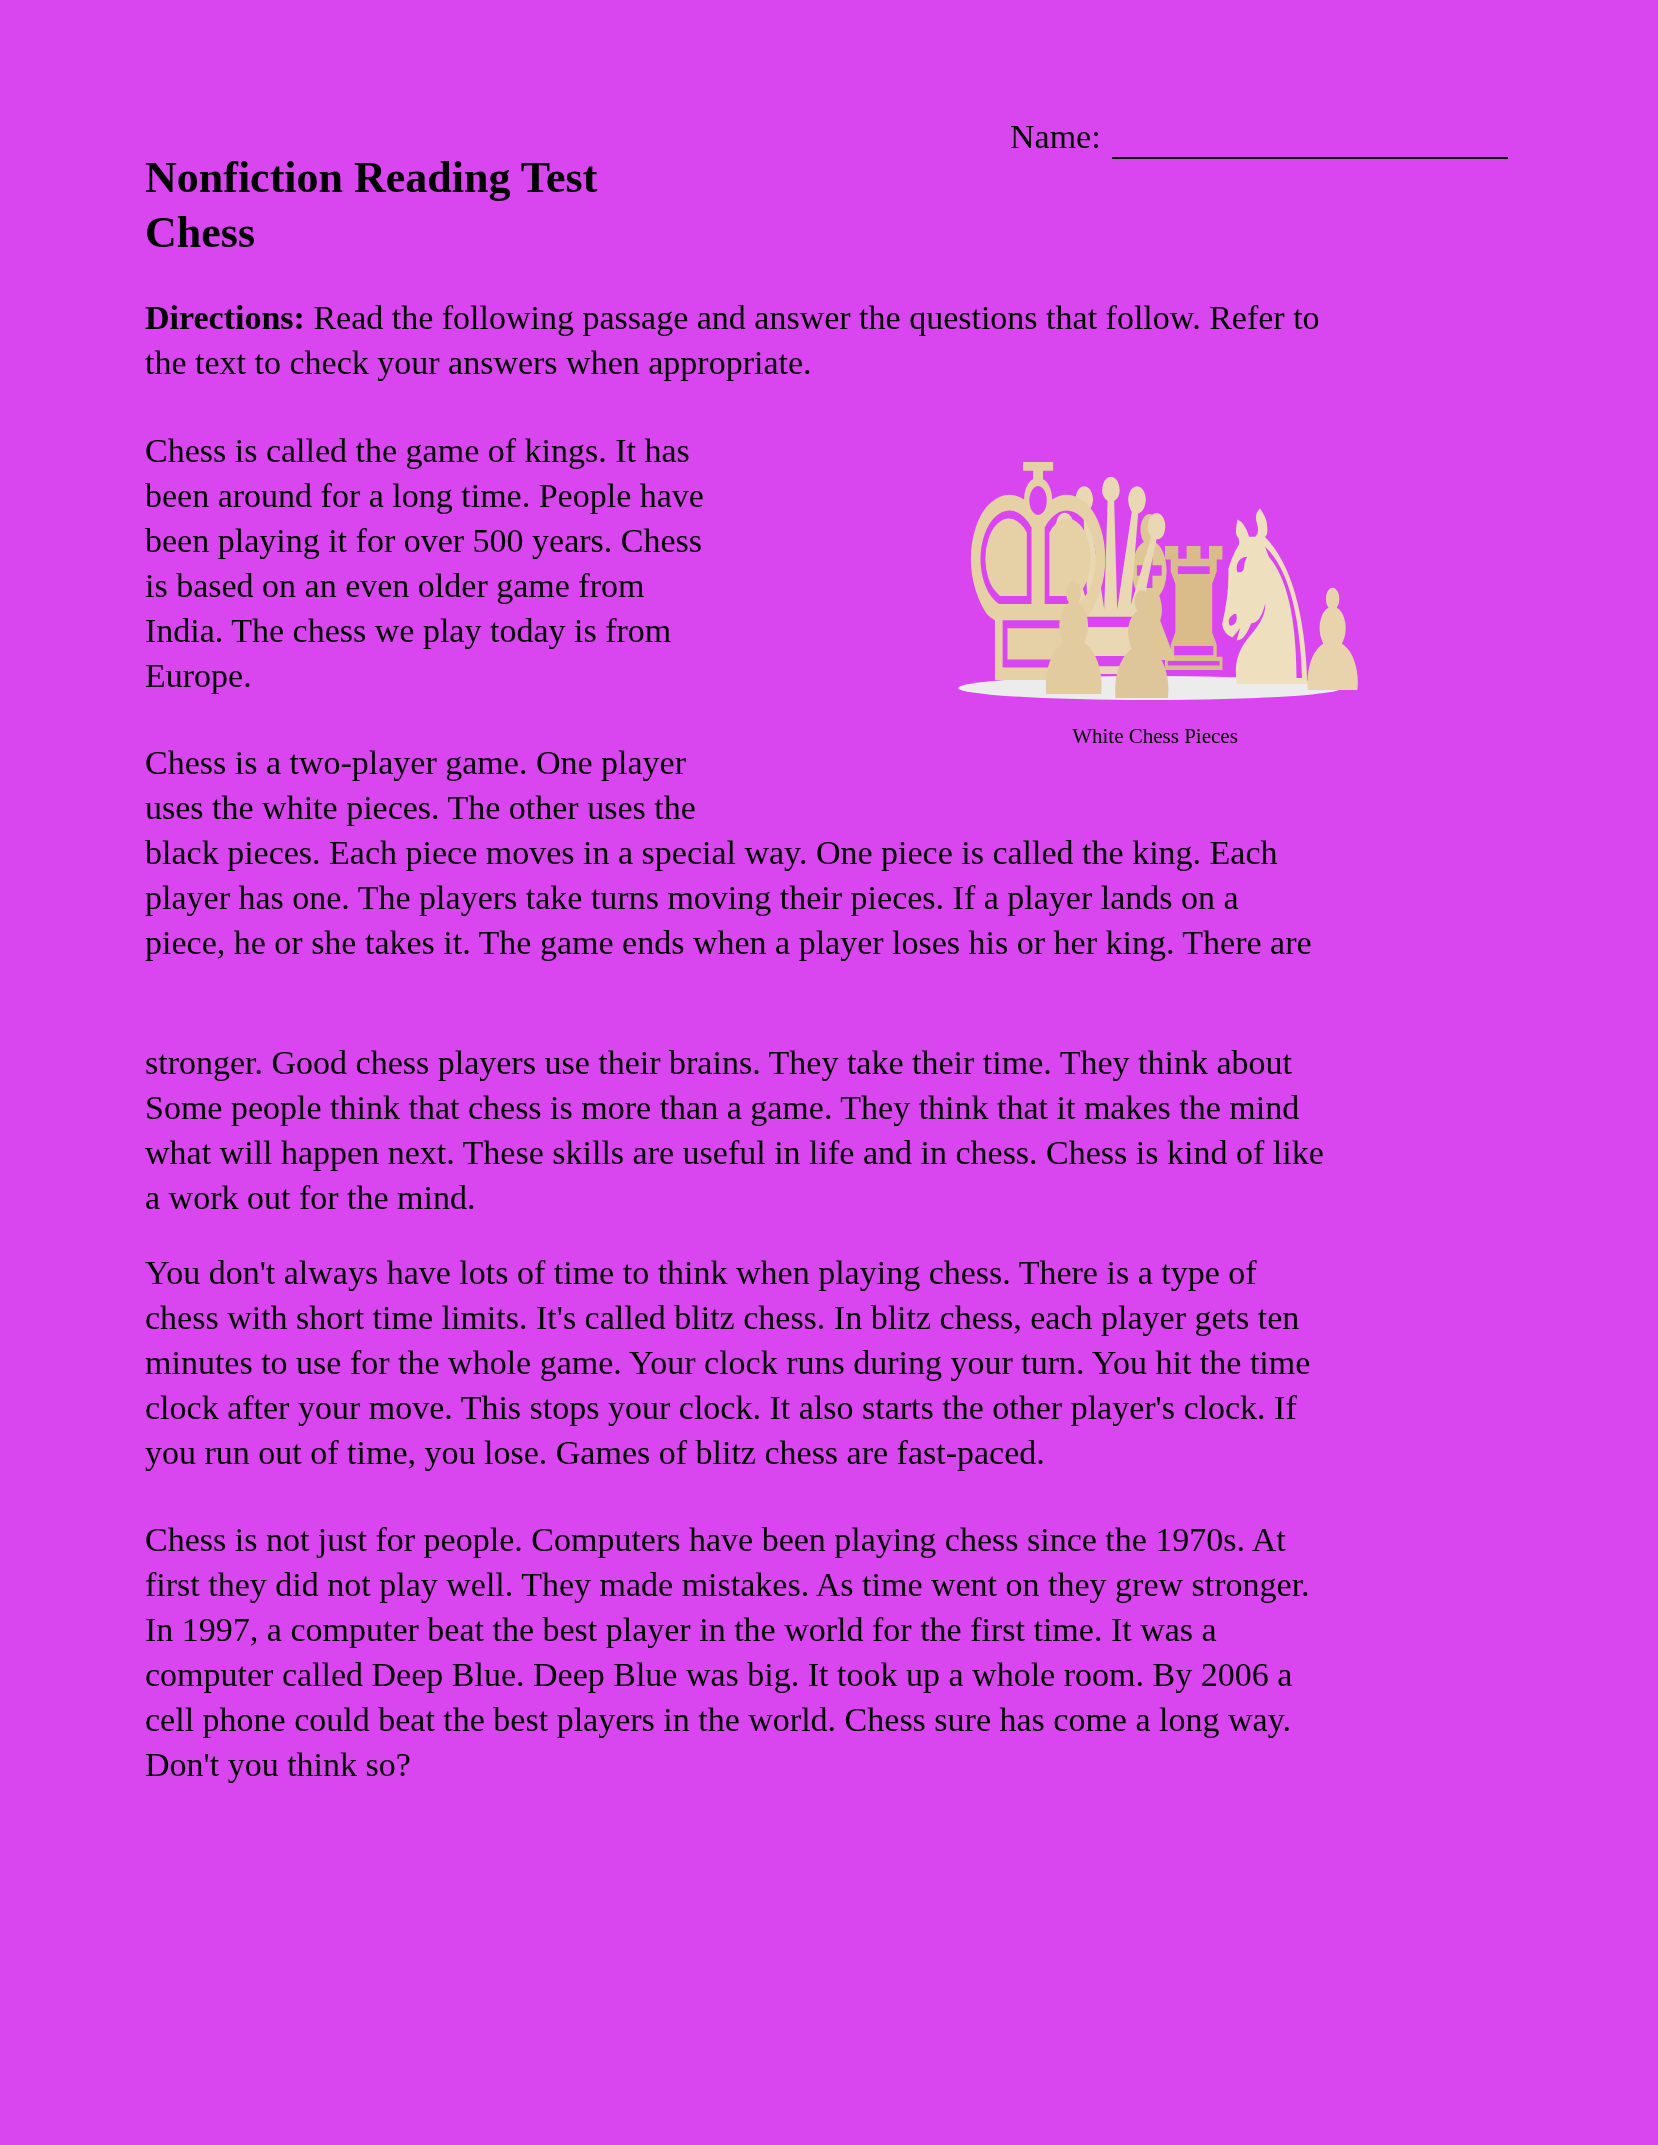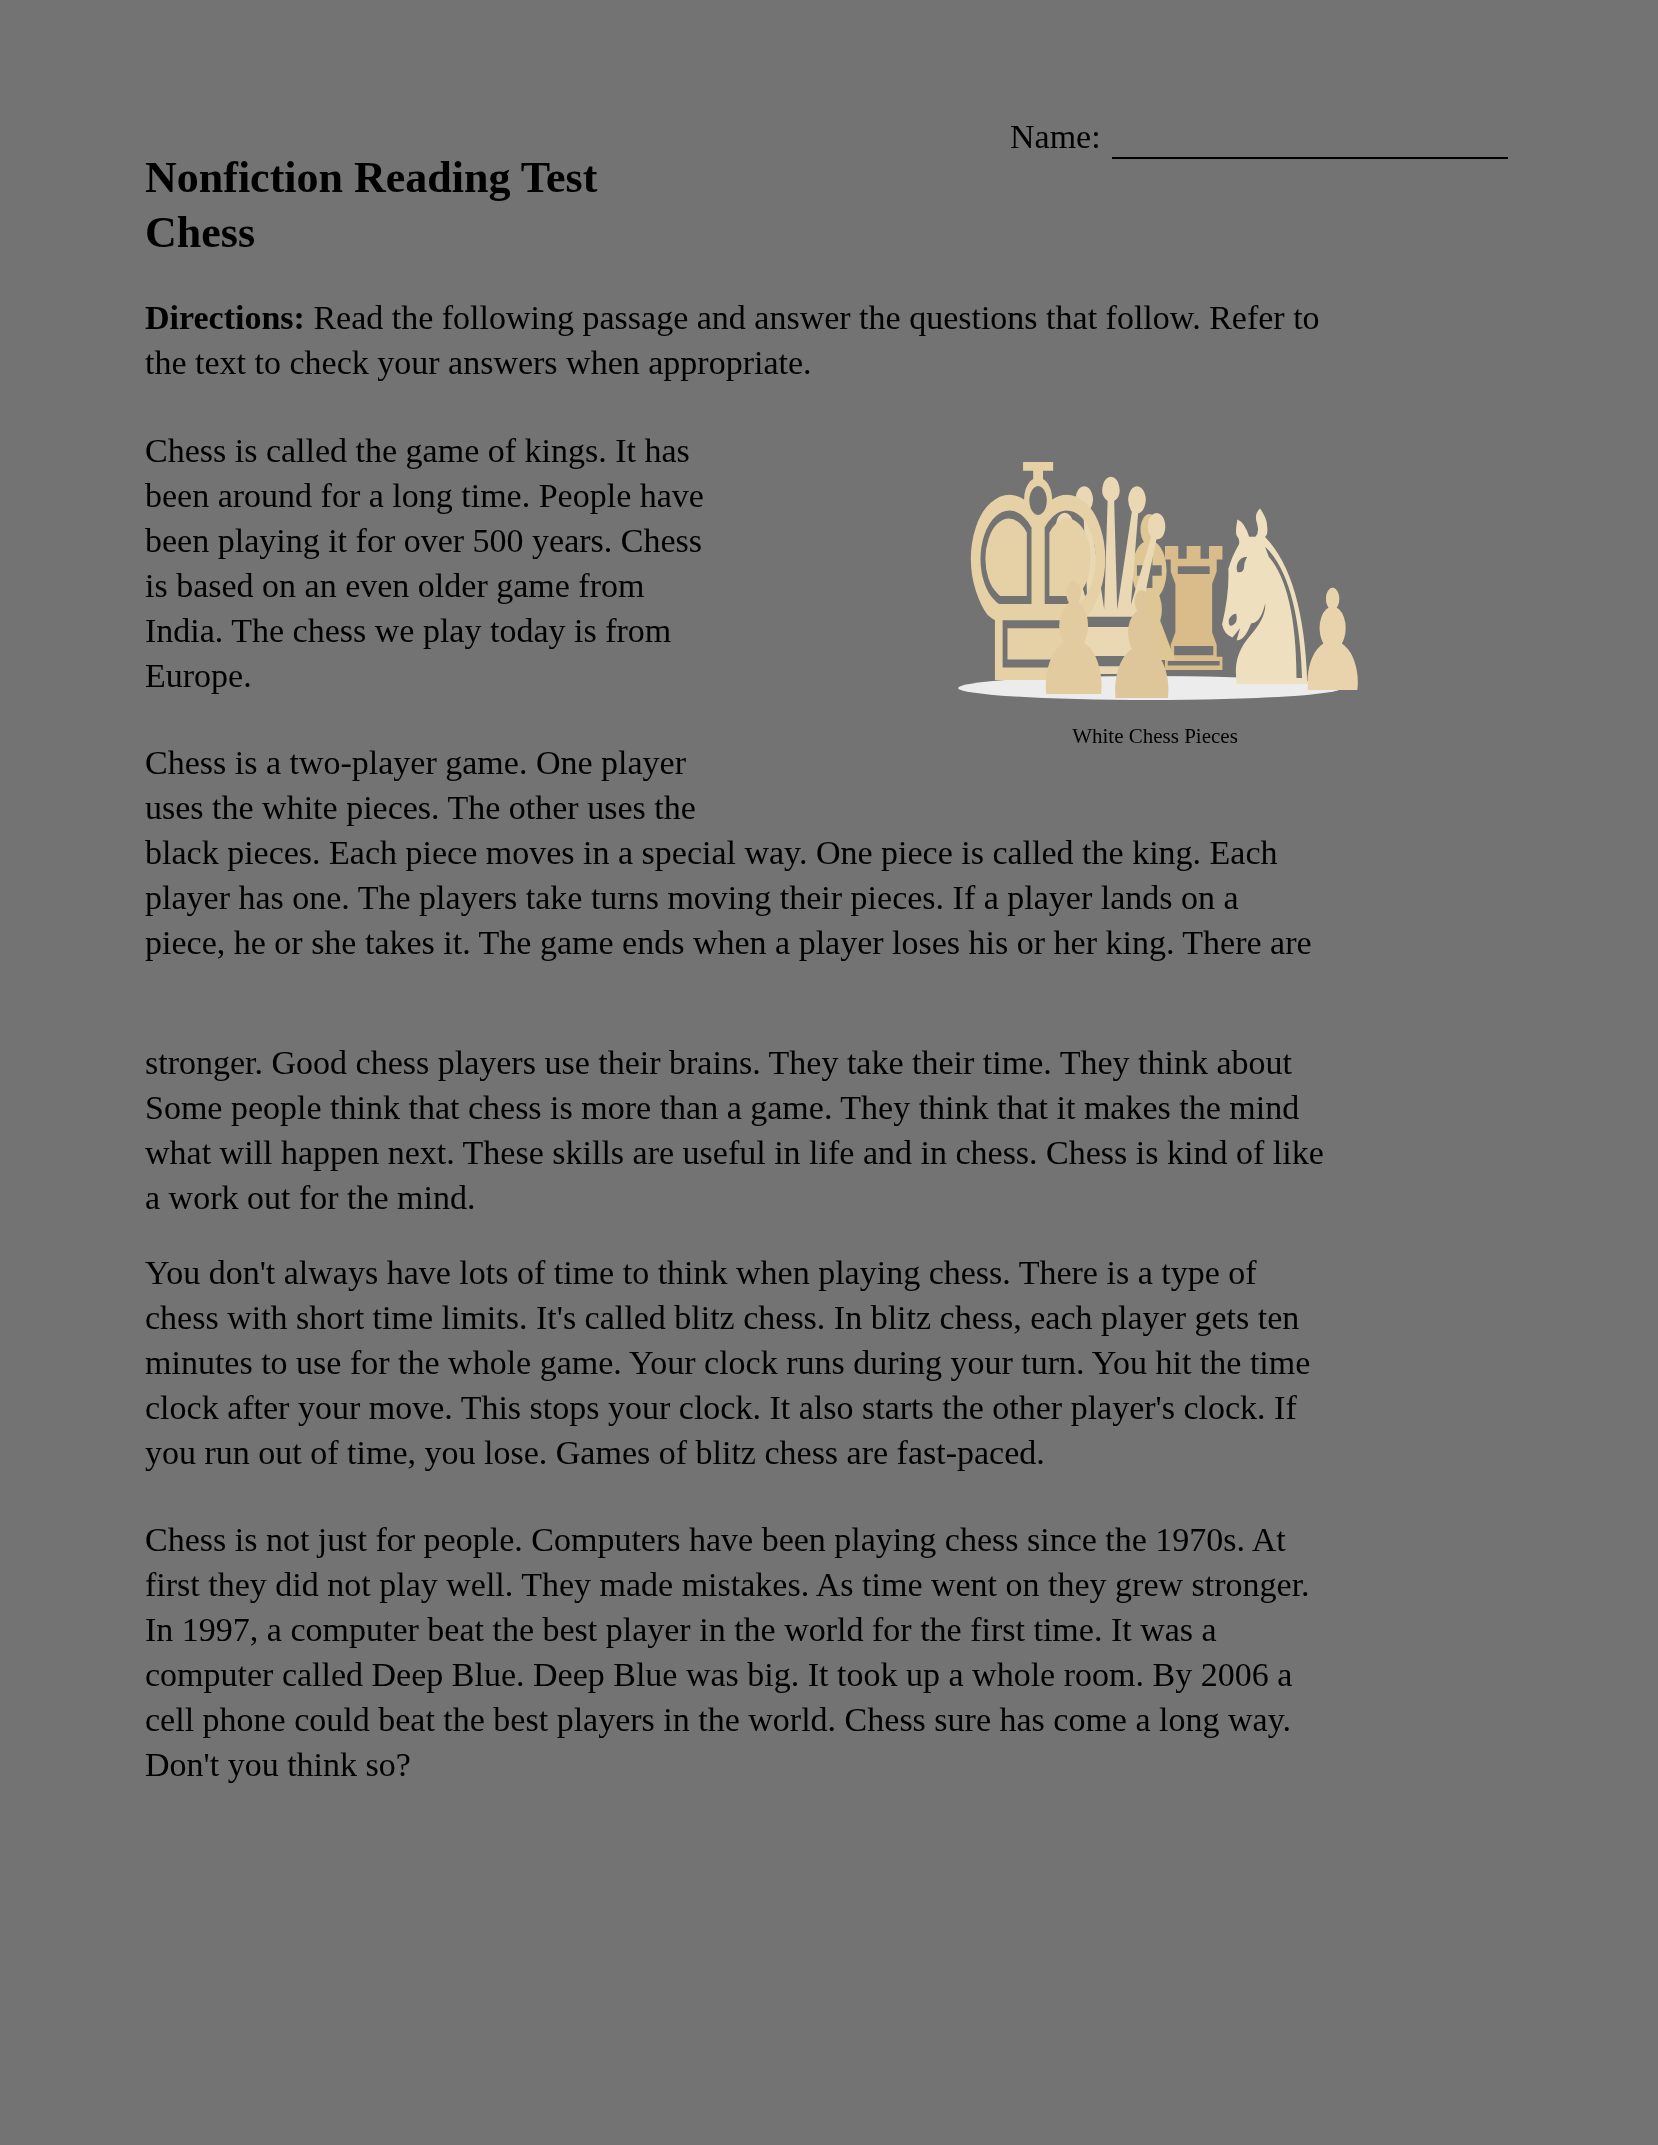--- a/index.html
+++ b/index.html
@@ -1,19 +1,19 @@
 <!DOCTYPE html>
 <html><head>
 <meta charset="utf-8">
 <style>
   html, body { margin:0; padding:0; background:#ffffff; }
   .page {
     position:relative;
     width:1658px; height:2145px;
-    background:#737373;
+    background:#d946ef;
     color:#000;
     font-family:"Liberation Serif", serif;
     overflow:hidden;
   }
   .line { display:block; white-space:nowrap; }
 
   
   .name-block { position:absolute; left:1010px; top:118px; font-size:34px; }
   .name-underline {
     position:absolute; left:1112px; top:157px;

